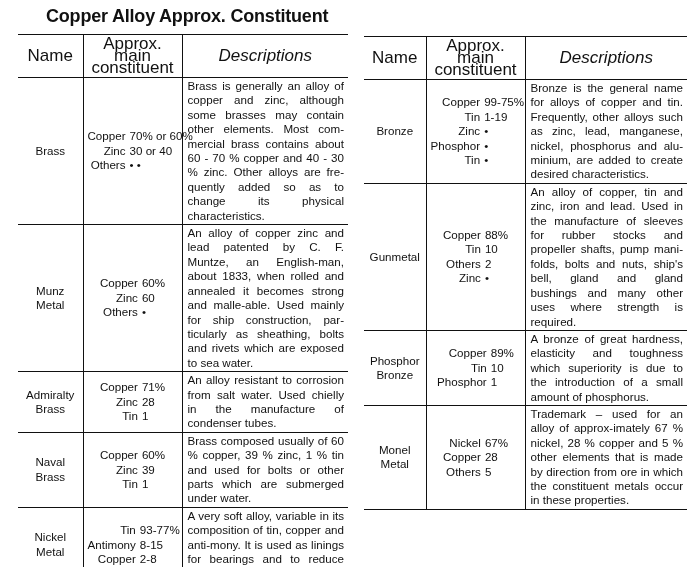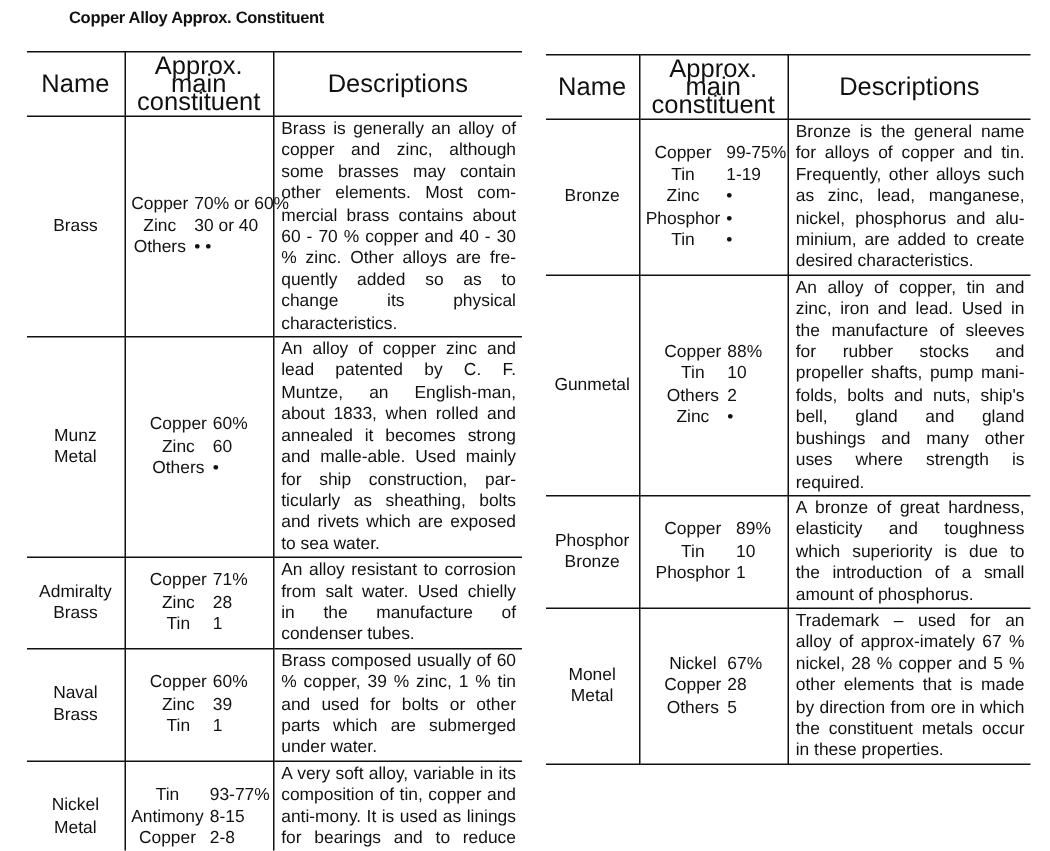--- a/index.html
+++ b/index.html
@@ -2,40 +2,40 @@
 <html><head>
 <meta charset="utf-8">
 <style>
   html, body { margin: 0; padding: 0; background: #ffffff; }
   body {
     width: 700px; height: 567px; position: relative; overflow: hidden;
     font-family: "Liberation Sans", sans-serif; color: #111;
   }
   .title {
     position: absolute; left: 46px; top: 6px;
-    font-size: 11px; font-weight: bold; letter-spacing: -0.2px;
+    font-size: 18px; font-weight: bold; letter-spacing: -0.2px;
   }
   table.alloy {
     position: absolute; border-collapse: collapse; table-layout: fixed;
     font-size: 11.6px; line-height: 14.4px;
   }
   table.alloy th, table.alloy td { border: 1px solid #111; vertical-align: middle; }
   table.alloy tr:first-child th { border-top: 1.5px solid #111; }
   table.alloy tr:last-child td { border-bottom: 1.5px solid #111; }
   table.alloy th:first-child, table.alloy td:first-child { border-left: none; }
   table.alloy th:last-child, table.alloy td:last-child { border-right: none; }
   table.alloy th { font-weight: normal; text-align: center; font-size: 17px; line-height: 12px; padding: 3px 2px; }
-  th.desc-h { font-size: 12px; }
+  th.desc-h { font-size: 12px; font-style: italic; }
   td.name { text-align: center; padding: 0 2px; }
   td.name span { display: block; }
   td.cons { padding: 0 4px; }
   .cons-grid { display: table; margin: 0 auto; }
   .cons-row { display: table-row; }
   .cons-el, .cons-val { display: table-cell; white-space: nowrap; }
-  .cons-el { text-align: center; padding-right: 4px; }
+  .cons-el { text-align: right; padding-right: 4px; }
   .cons-val { text-align: left; }
   td.desc { text-align: justify; padding: 1px 4px 1px 5px; }
   #t1 { left: 18px; top: 34px; width: 330px; }
   #t2 { left: 364px; top: 36px; width: 323px; }
   .watermark {
     position: absolute; left: 215px; top: 175px; font-size: 36px;
     color: rgba(0,0,0,0.05); transform: rotate(-55deg); font-weight: bold;
     pointer-events: none;
   }
 </style>

